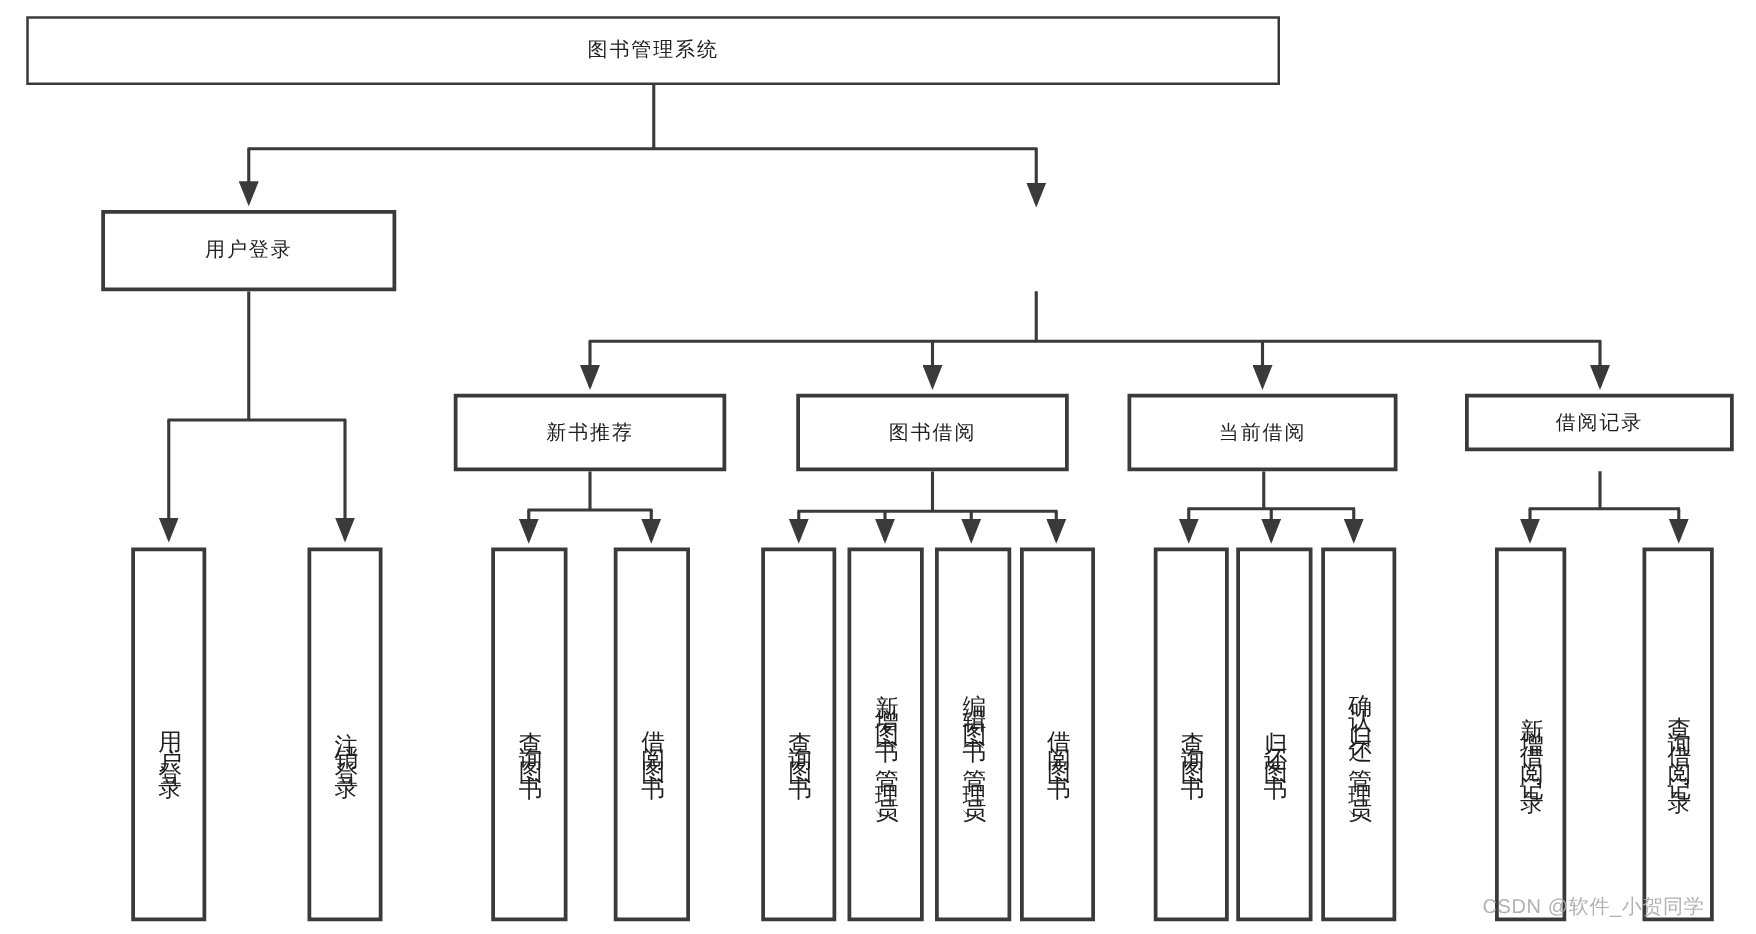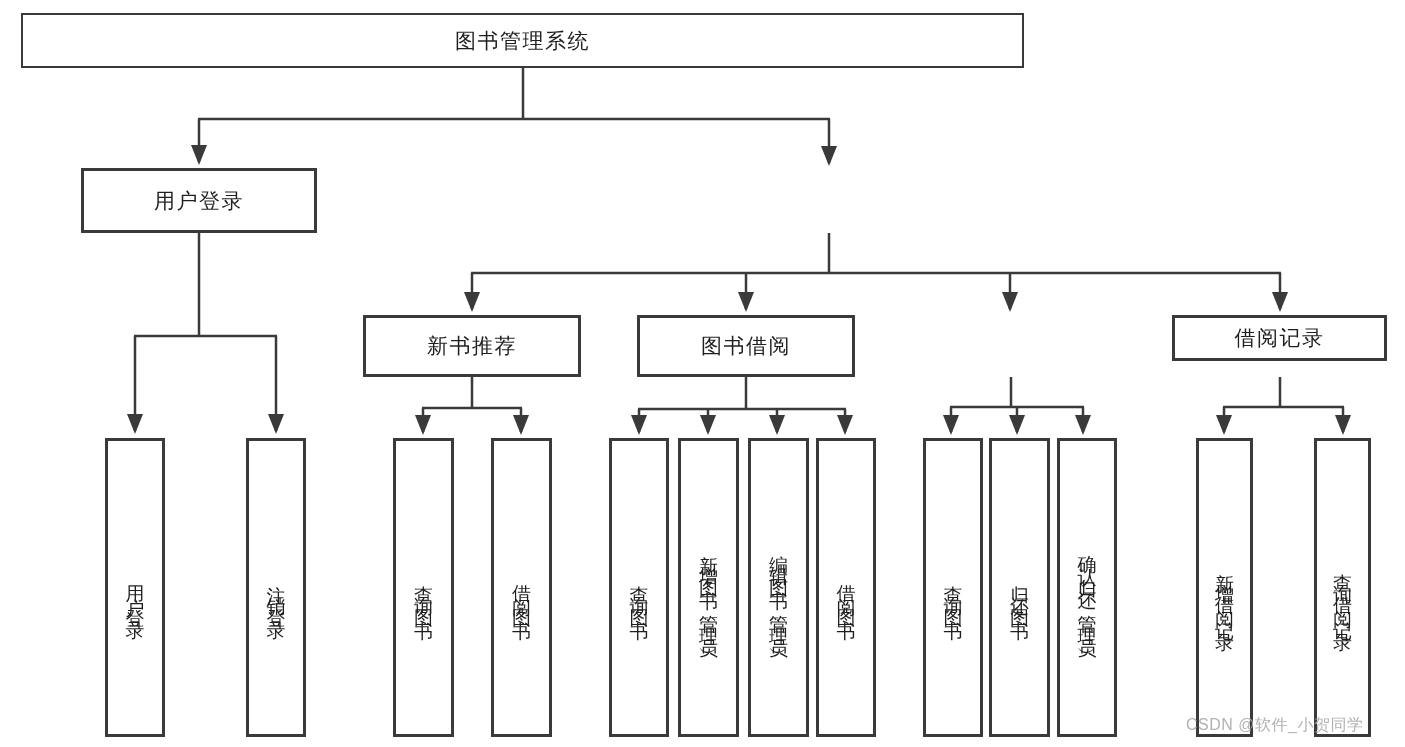--- a/index.html
+++ b/index.html
@@ -14,21 +14,21 @@
   .node{
     position:absolute;
     box-sizing:border-box;
     background:#ffffff;
     border:3px solid #3a3a3a;
     display:flex;align-items:center;justify-content:center;
     color:#1f1f1f;
   }
   .node.root{border-width:2px;}
   .node.h span{
-    font-size:21px;
+    font-size:16px;
     letter-spacing:1.5px;
     white-space:nowrap;
   }
   .node.v span{
     writing-mode:vertical-rl;
     text-orientation:mixed;
     font-size:19px;
     letter-spacing:12px;
     padding-top:12px;
     white-space:nowrap;
@@ -105,20 +105,23 @@
   <div class="node h" style="left:81px;top:168px;width:236px;height:65px">
     <span>用户登录</span>
   </div>
 
   <div class="node h" style="left:363px;top:315px;width:218px;height:62px">
     <span>新书推荐</span>
   </div>
   <div class="node h" style="left:637px;top:315px;width:218px;height:62px">
     <span>图书借阅</span>
   </div>
+  <div class="node h" style="left:902px;top:315px;width:216px;height:62px">
+    <span>当前借阅</span>
+  </div>
   <div class="node h" style="left:1172px;top:315px;width:215px;height:46px">
     <span>借阅记录</span>
   </div>
 
   <div class="node v" style="left:105px;top:438px;width:60px;height:299px">
     <span>用户登录</span>
   </div>
   <div class="node v" style="left:246px;top:438px;width:60px;height:299px">
     <span>注销登录</span>
   </div>

